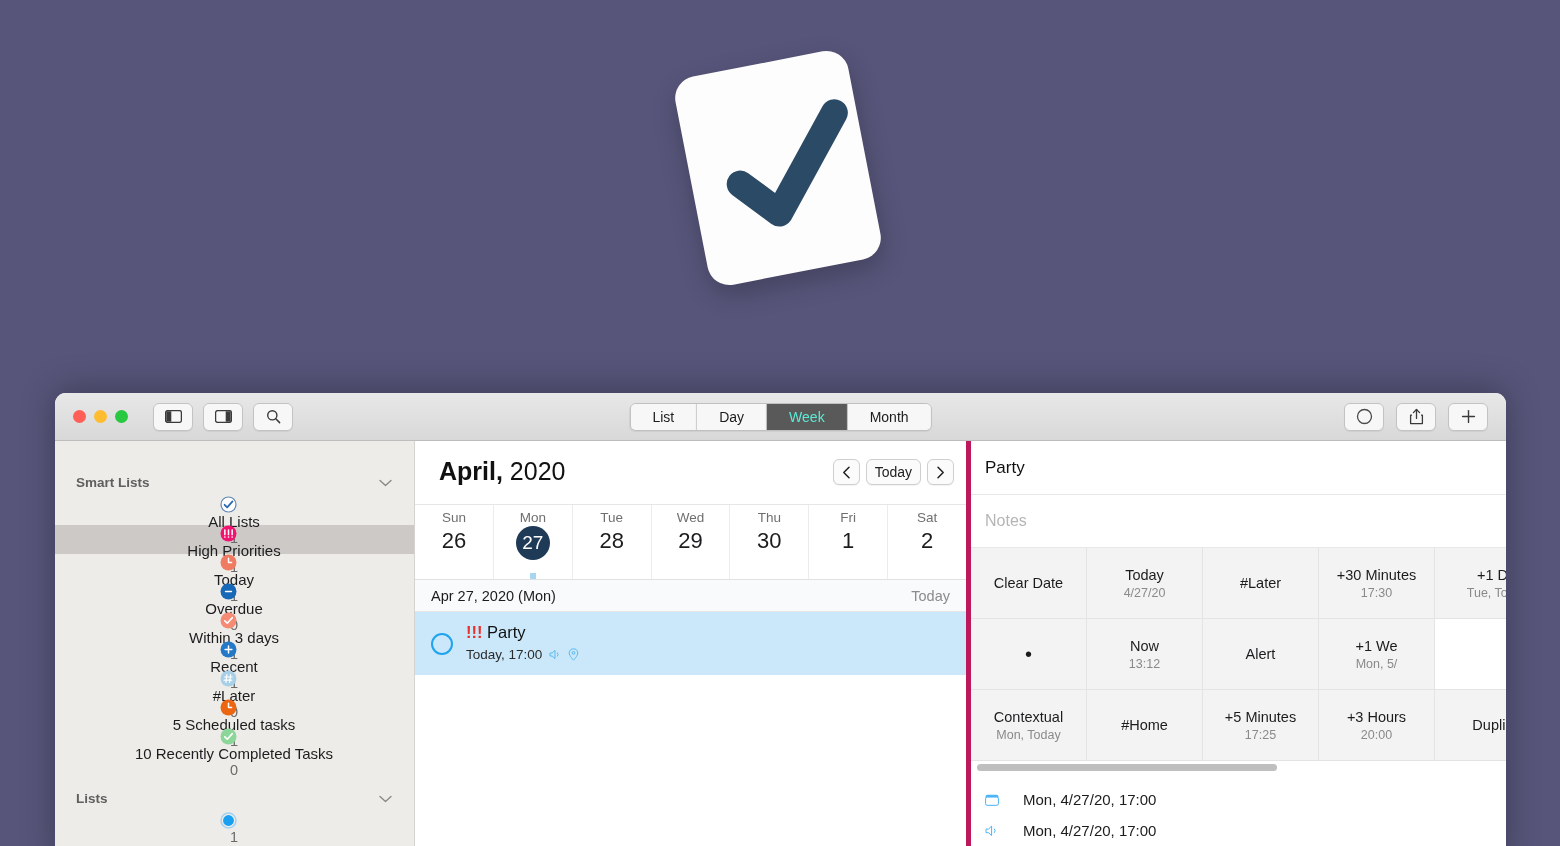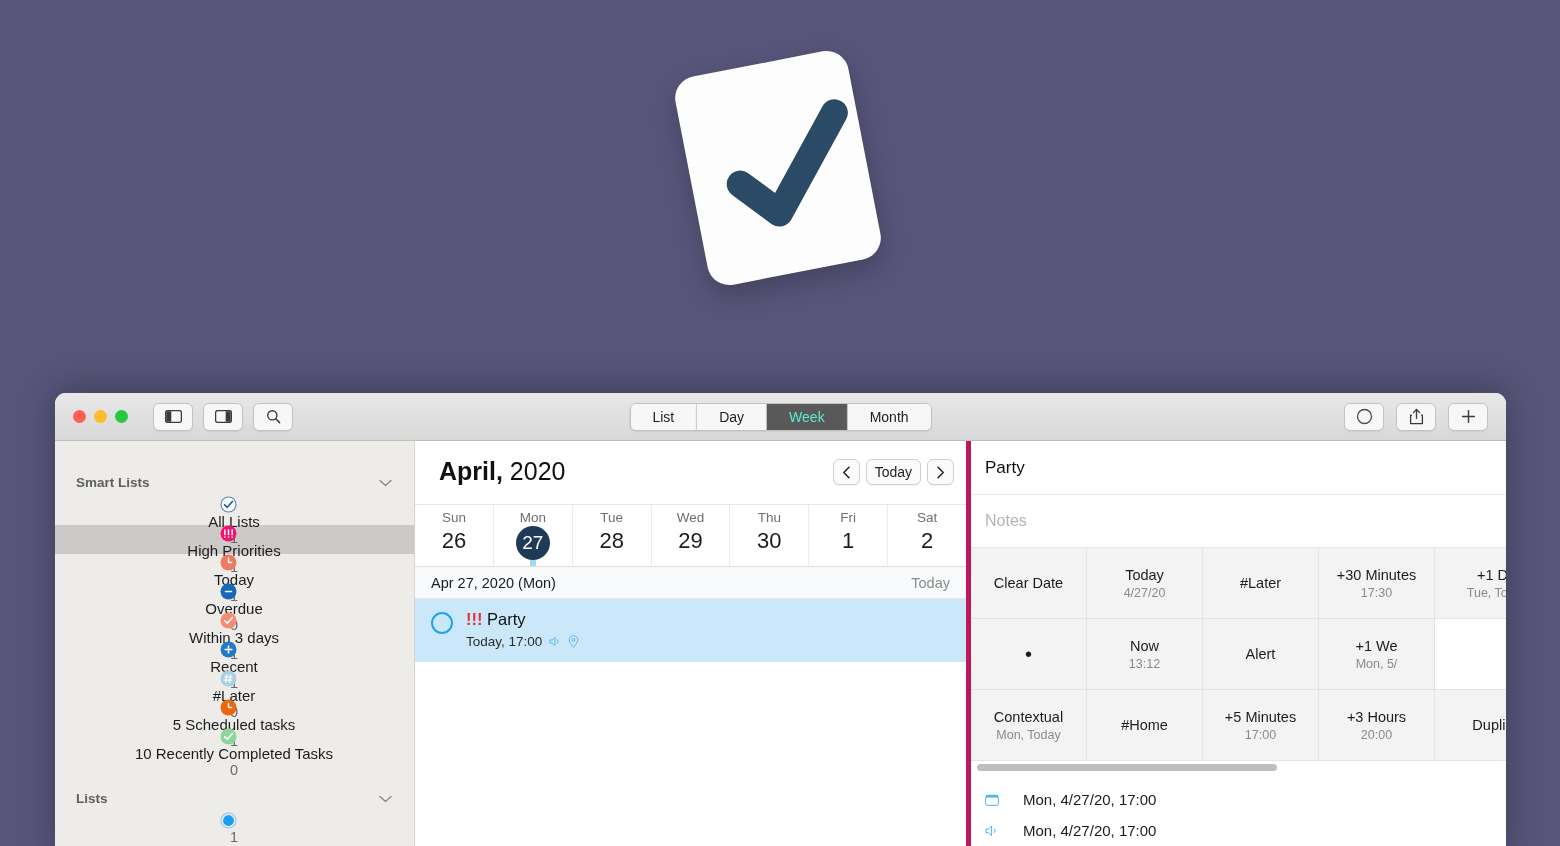--- a/index.html
+++ b/index.html
@@ -123,21 +123,21 @@
   .nav-btn {
     height: 26px; min-width: 26px; padding: 0 8px;
     background: #fbfbfb; border: 1px solid #cfcfcf; border-radius: 6px;
     display: flex; align-items: center; justify-content: center;
     font-size: 14px; color: #222;
     box-shadow: 0 1px 1px rgba(0,0,0,0.05);
   }
   #weekdays {
     display: flex; margin-top: 18px;
     border-top: 1px solid #e6e6e6; border-bottom: 1px solid #e1e1e1;
-    height: 63px;
+    height: 76px;
     justify-content: flex-end;
   }
   .wd {
     flex: 1; border-right: 1px solid #ececec;
     display: flex; flex-direction: column; align-items: center;
     padding-top: 5px; position: relative;
   }
   .wd:last-child { border-right: none; }
   .wd .dow { font-size: 13.5px; color: #6f6f6f; }
   .wd .dnum { font-size: 22px; color: #1c1c1e; margin-top: 3px; }
@@ -152,21 +152,21 @@
     width: 6px; height: 6px; background: #a7d6f5;
   }
   #daygroup-head {
     display: flex; align-items: center; justify-content: space-between;
     height: 32px; padding: 0 16px;
     background: #f8fafc; border-bottom: 1px solid #e6e6e6;
     font-size: 14.5px; color: #1c1c1e;
   }
   #daygroup-head .right { color: #8b8b8b; }
   .task-row {
-    display: flex; align-items: flex-start;
+    display: flex; align-items: center;
     background: #cbe8fa;
     padding: 11px 16px 13px 16px;
   }
   .task-check {
     width: 22px; height: 22px; border: 2px solid #1fa3ee;
     border-radius: 50%; flex: 0 0 22px; margin-top: 2px; margin-right: 13px;
   }
   .task-title { font-size: 16.5px; color: #111; }
   .task-title .bangs { color: #e8312a; font-weight: bold; }
   .task-sub { font-size: 13.5px; color: #2b2b2b; margin-top: 5px; display: flex; align-items: center; gap: 7px; }
@@ -536,21 +536,21 @@
         <div class="qg-row">
           <div class="qg-cell">
             <span class="ql">Contextual</span>
             <span class="qs">Mon, Today</span>
           </div>
           <div class="qg-cell">
             <span class="ql">#Home</span>
           </div>
           <div class="qg-cell">
             <span class="ql">+5 Minutes</span>
-            <span class="qs">17:00</span>
+            <span class="qs">17:25</span>
           </div>
           <div class="qg-cell">
             <span class="ql">+3 Hours</span>
             <span class="qs">20:00</span>
           </div>
           <div class="qg-cell">
             <span class="ql">Duplic</span>
           </div>
         </div>
       </div>

